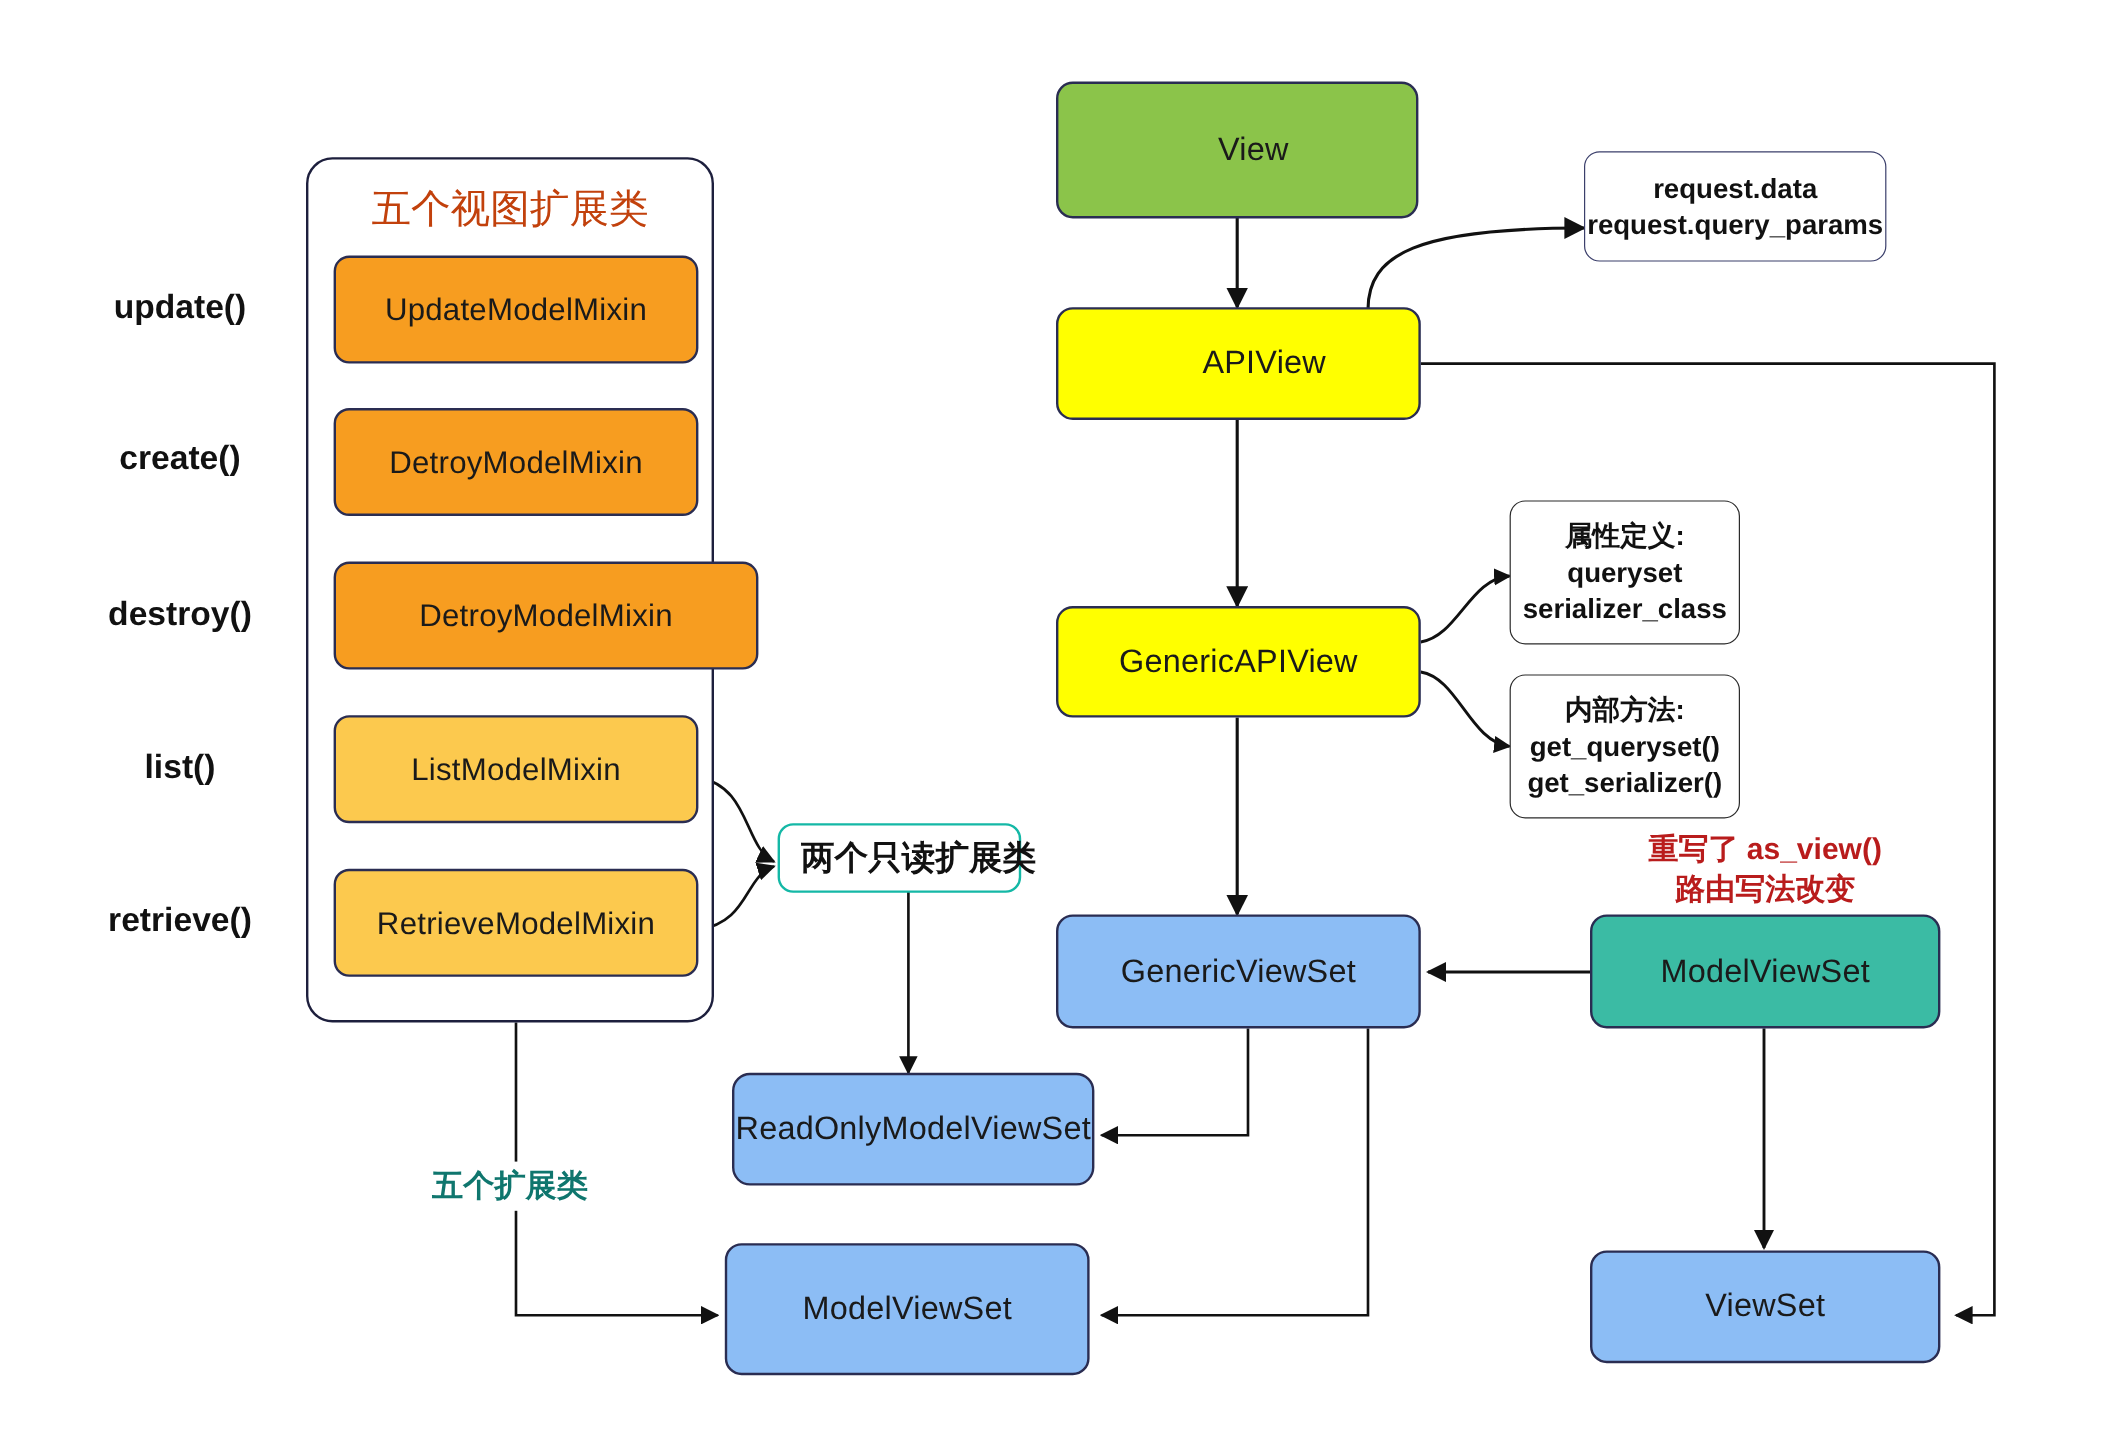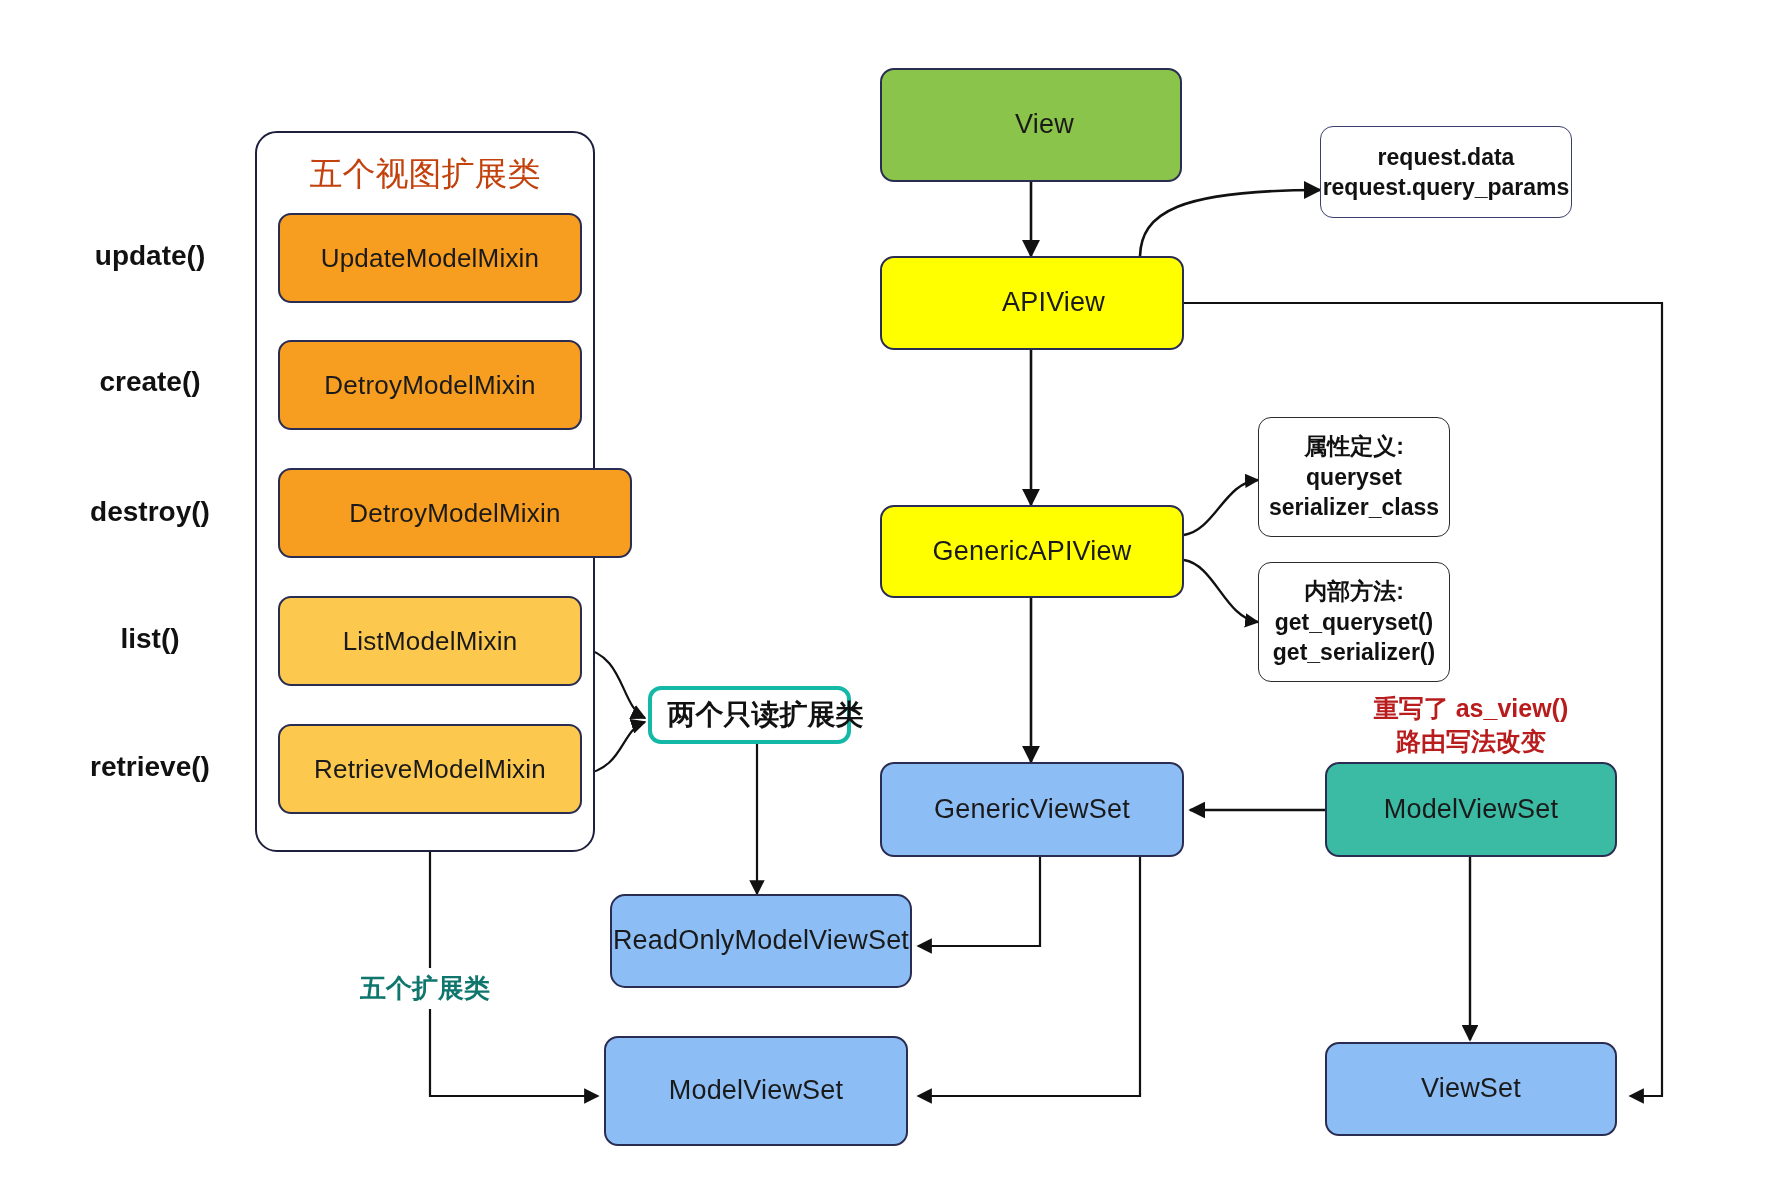--- a/index.html
+++ b/index.html
@@ -118,21 +118,21 @@
     color: #b91c1c;
     text-align: center;
     line-height: 1.3;
     white-space: nowrap;
     z-index: 4;
   }
   .plain-box {
     position: absolute;
     box-sizing: border-box;
     background: #ffffff;
-    border: 4px solid #14b8a6;
+    border: 2px solid #14b8a6;
     border-radius: 13px;
     display: flex;
     align-items: center;
     justify-content: center;
     font-size: 28px;
     font-weight: bold;
     color: #111111;
     z-index: 3;
     white-space: nowrap;
     padding-left: 32px;

